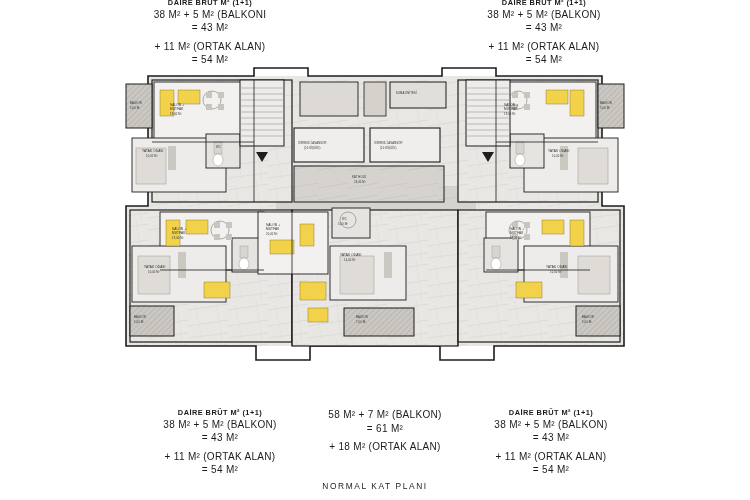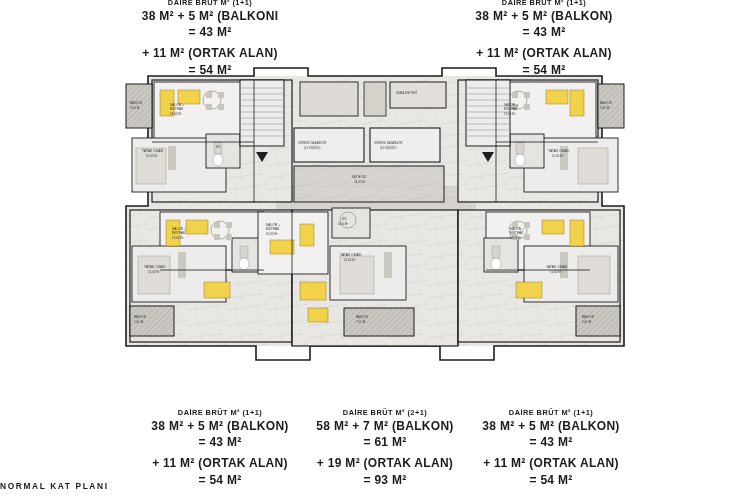--- a/index.html
+++ b/index.html
@@ -23,35 +23,36 @@
     line-height: 1.35;
     letter-spacing: 0.3px;
   }
   .spec-title {
     font-size: 7.4px;
     font-weight: bold;
     letter-spacing: 0.45px;
     white-space: nowrap;
   }
   .spec-line {
-    font-size: 12px;
-    font-weight: bold;
+    font-size: 10px;
+    font-weight: normal;
     white-space: nowrap;
   }
   .spec-gap {
     height: 5px;
   }
 
   .plan-caption {
     position: absolute;
     left: 0;
     right: 0;
     bottom: 9px;
+    text-align: center;
     font-size: 8.4px;
-    font-weight: bold;
+    font-weight: normal;
     letter-spacing: 1.6px;
   }
 
   
   #plan-canvas {
     position: absolute;
     left: 108px;
     top: 60px;
     width: 534px;
     height: 330px;
@@ -338,26 +339,24 @@
 <div class="spec-block" style="left:120px; top:408px; width:200px;">
   <div class="spec-title">DAİRE BRÜT M² (1+1)</div>
   <div class="spec-line">38 M² + 5 M² (BALKON)</div>
   <div class="spec-line">= 43 M²</div>
   <div class="spec-gap"></div>
   <div class="spec-line">+ 11 M² (ORTAK ALAN)</div>
   <div class="spec-line">= 54 M²</div>
 </div>
 
 <div class="spec-block" style="left:285px; top:408px; width:200px;">
-  <div class="spec-title">DAİRE BRÜT M² (2+1)</div>
   <div class="spec-line">58 M² + 7 M² (BALKON)</div>
   <div class="spec-line">= 61 M²</div>
   <div class="spec-gap"></div>
-  <div class="spec-line">+ 19 M² (ORTAK ALAN)</div>
-  <div class="spec-line">= 93 M²</div>
+  <div class="spec-line">+ 18 M² (ORTAK ALAN)</div>
 </div>
 
 <div class="spec-block" style="left:451px; top:408px; width:200px;">
   <div class="spec-title">DAİRE BRÜT M² (1+1)</div>
   <div class="spec-line">38 M² + 5 M² (BALKON)</div>
   <div class="spec-line">= 43 M²</div>
   <div class="spec-gap"></div>
   <div class="spec-line">+ 11 M² (ORTAK ALAN)</div>
   <div class="spec-line">= 54 M²</div>
 </div>

